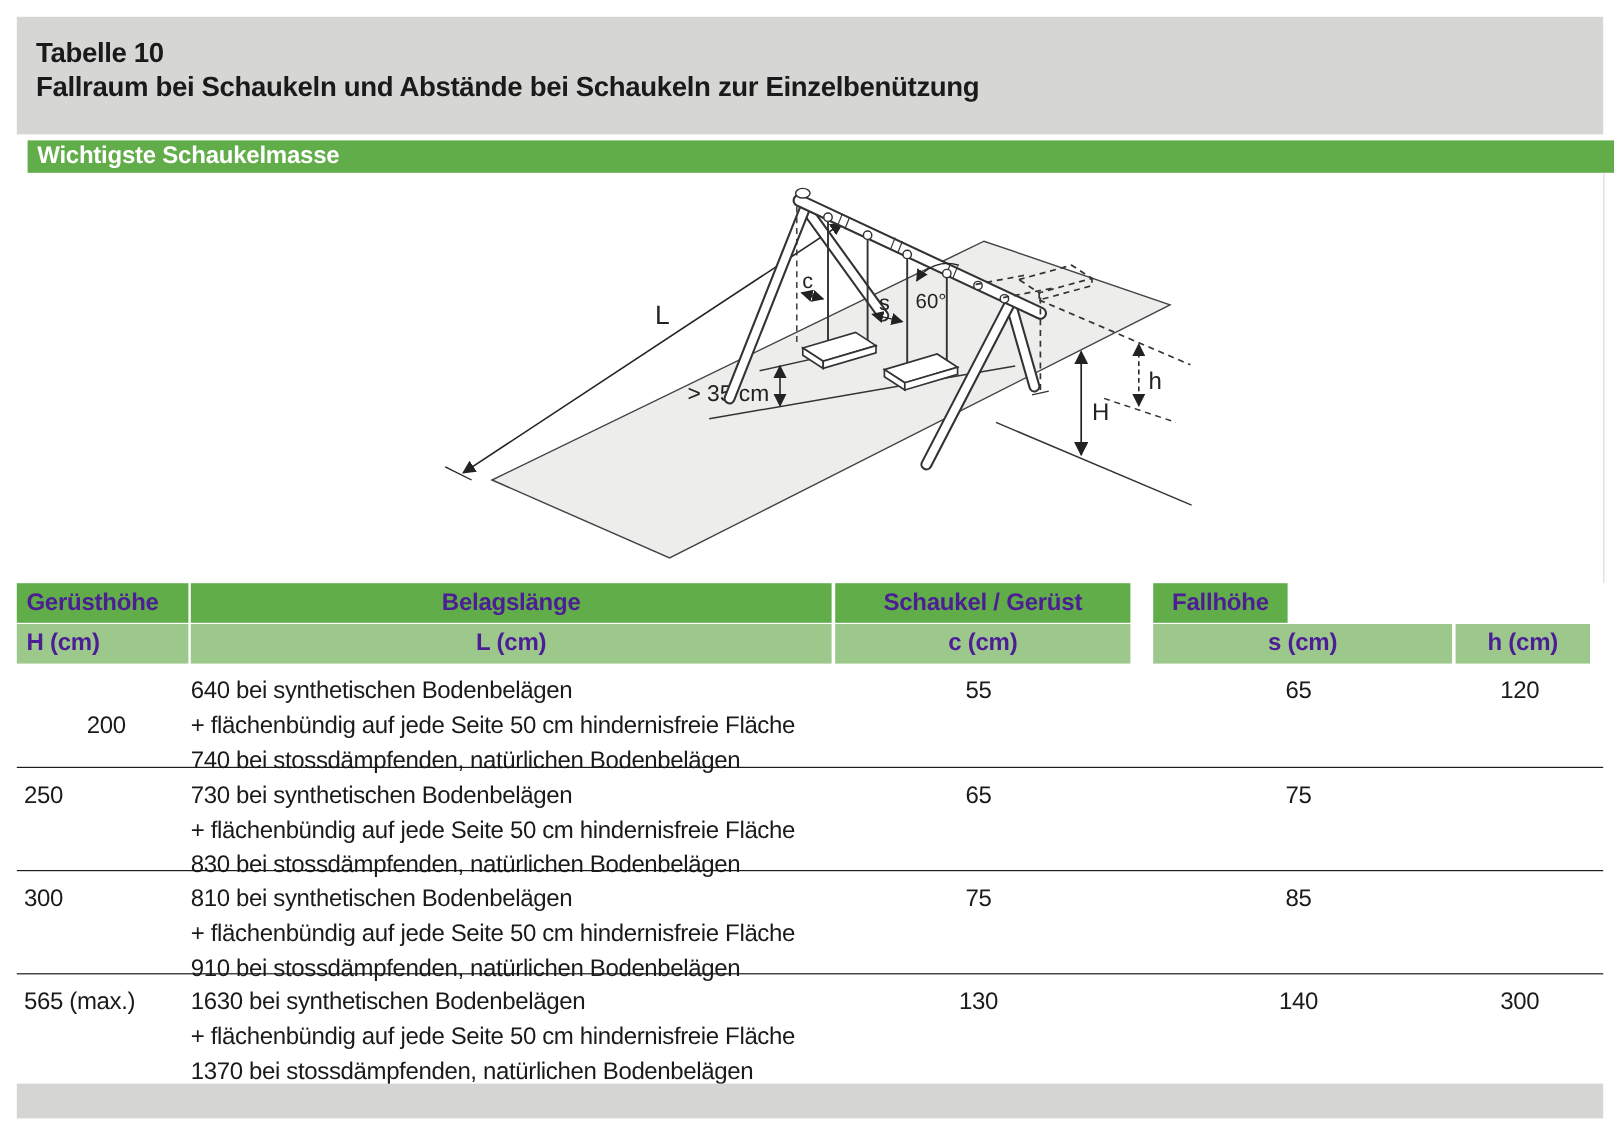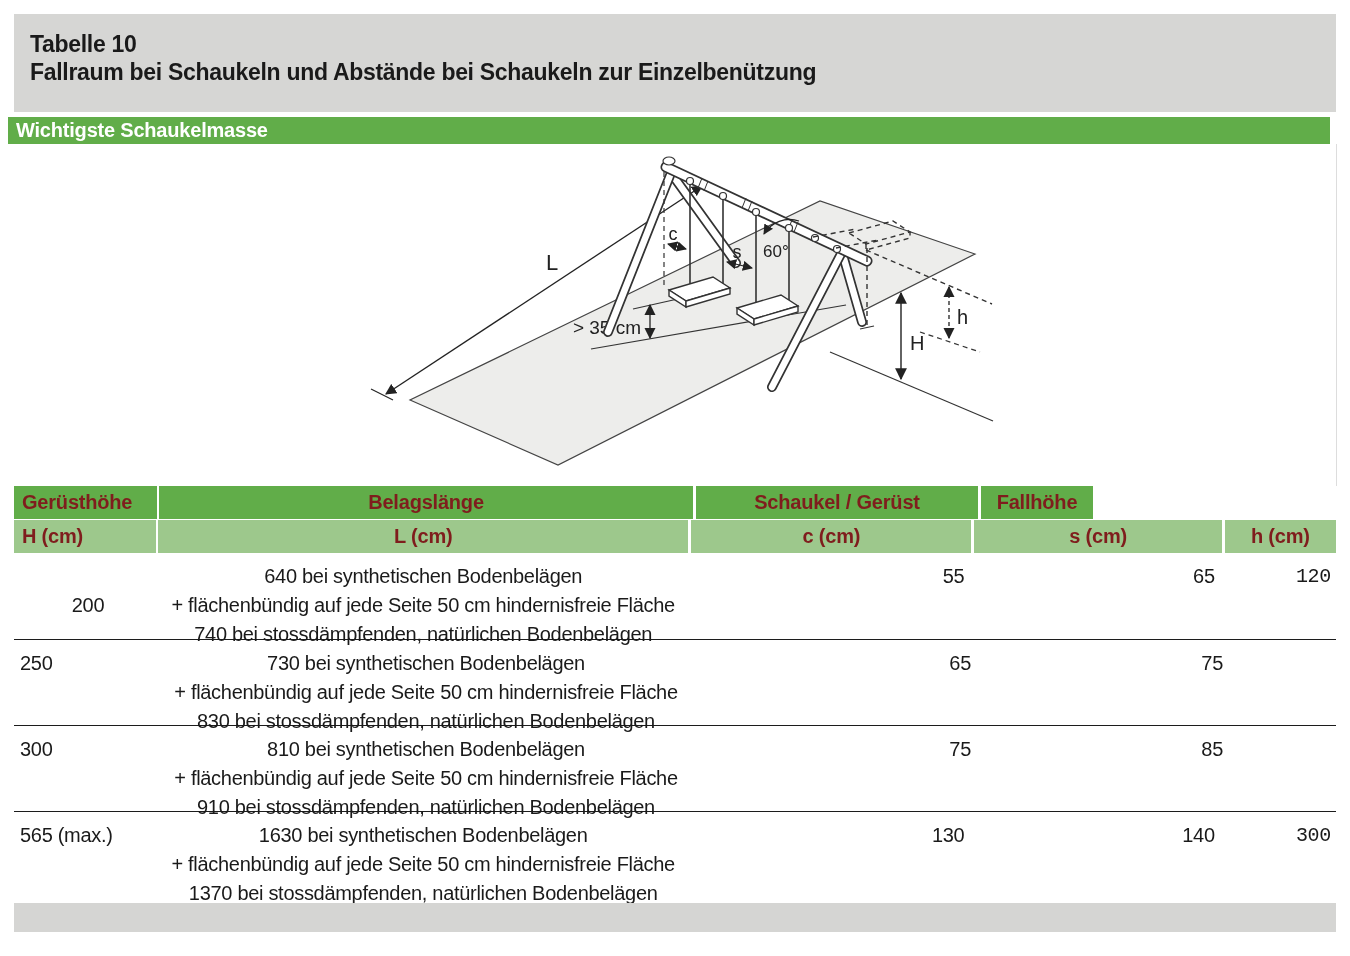--- a/index.html
+++ b/index.html
@@ -17,55 +17,55 @@
     font-family:"Liberation Sans", sans-serif;color:var(--ink);
   }
   .titleblock{
     position:absolute;left:14px;top:14px;width:1322px;height:98px;
     background:var(--gray-block);box-sizing:border-box;padding:16px 0 17px 16px;
   }
   .titleblock .t1,.titleblock .t2{
     font-size:23px;font-weight:bold;line-height:28px;letter-spacing:-0.3px;
   }
   .banner{
-    position:absolute;left:8px;top:117px;width:1322px;height:27px;
+    position:absolute;left:23px;top:117px;width:1322px;height:27px;
     background:var(--green-dark);color:#fff;display:flex;align-items:center;
     box-sizing:border-box;padding-left:8px;font-size:20px;font-weight:bold;letter-spacing:-0.2px;
   }
   .rightrule{position:absolute;left:1336px;top:144px;width:1px;height:342px;background:#ddd;}
   svg.diagram{position:absolute;left:0;top:146px;width:1350px;height:340px;}
   svg.diagram text{font-family:"Liberation Sans",sans-serif;fill:#222;}
 
   .thead{position:absolute;left:14px;top:486px;width:1322px;}
   .hrow{display:flex;height:33px;margin-bottom:1px;}
   .hcell{
-    box-sizing:border-box;color:#7f1d1d;font-weight:bold;font-size:20px;letter-spacing:-0.2px;
+    box-sizing:border-box;color:#4c1d95;font-weight:bold;font-size:20px;letter-spacing:-0.2px;
     display:flex;align-items:center;justify-content:center;
   }
   .hrow.grp .hcell{background:var(--green-dark);}
   .hrow.unit .hcell{background:var(--green-light);}
   .w1{width:143px;margin-right:2px;}
-  .w2{width:534px;margin-right:3px;text-align:center;}
-  .w3{width:282px;margin-right:3px;}
+  .w2{width:534px;margin-right:3px;}
+  .w3{width:246px;margin-right:19px;}
   .w4{width:249px;margin-right:3px;}
   .w5{width:112px;}
   .hcell.w1{justify-content:flex-start;padding-left:8px;}
 
   .tbody{position:absolute;left:14px;top:553px;width:1322px;font-size:20px;letter-spacing:-0.3px;}
   .trow{display:flex;height:86px;box-sizing:border-box;padding-top:9px;}
   .trow + .trow{border-top:1.5px solid #1c1c1c;}
   .trow.last{height:92px;}
   .tc{box-sizing:border-box;line-height:29px;}
   .tc.c1{padding-left:6px;}
   .tc.c1.vmid{padding-top:29px;text-align:center;}
   .tc.c2 div{white-space:nowrap;}
-  .tc.num{text-align:right;}
+  .tc.num{text-align:center;}
   .tc.c3{padding-right:7px;}
   .tc.c4{padding-right:7px;}
-  .tc.c5{padding-right:5px;font-family:Liberation Mono, monospace;}
+  .tc.c5{padding-right:5px;}
   .footerbar{position:absolute;left:14px;top:903px;width:1322px;height:29px;background:var(--gray-footer);}
 </style>
 </head>
 <body>
 
 <div class="sheet">
 
   <div class="titleblock">
     <div class="t1">Tabelle 10</div>
     <div class="t2">Fallraum bei Schaukeln und Abstände bei Schaukeln zur Einzelbenützung</div>

